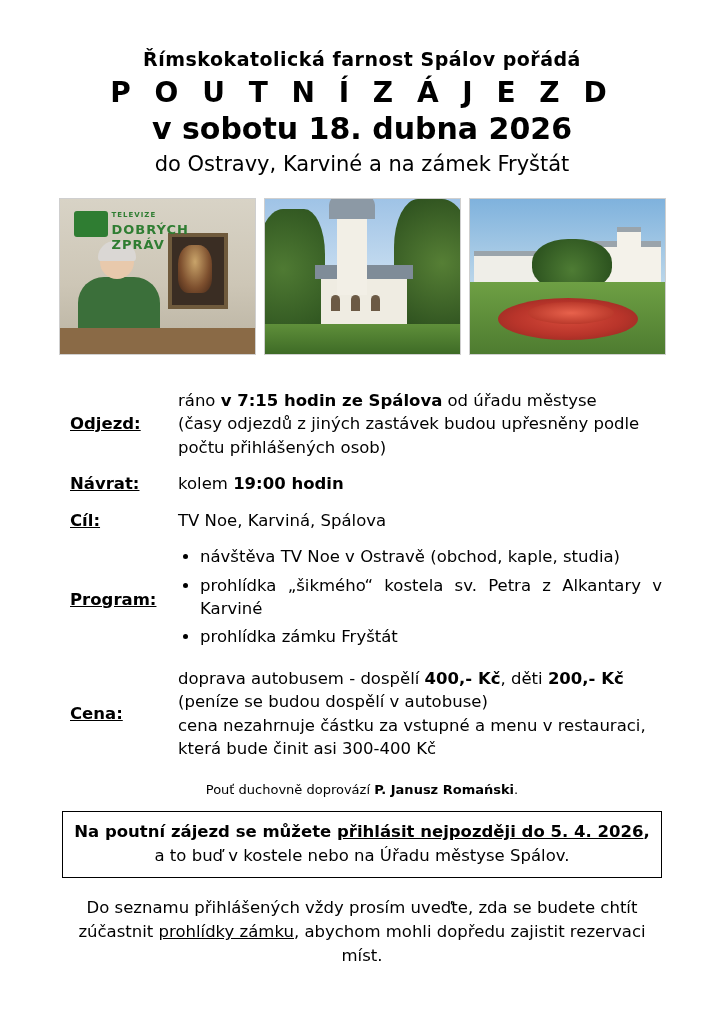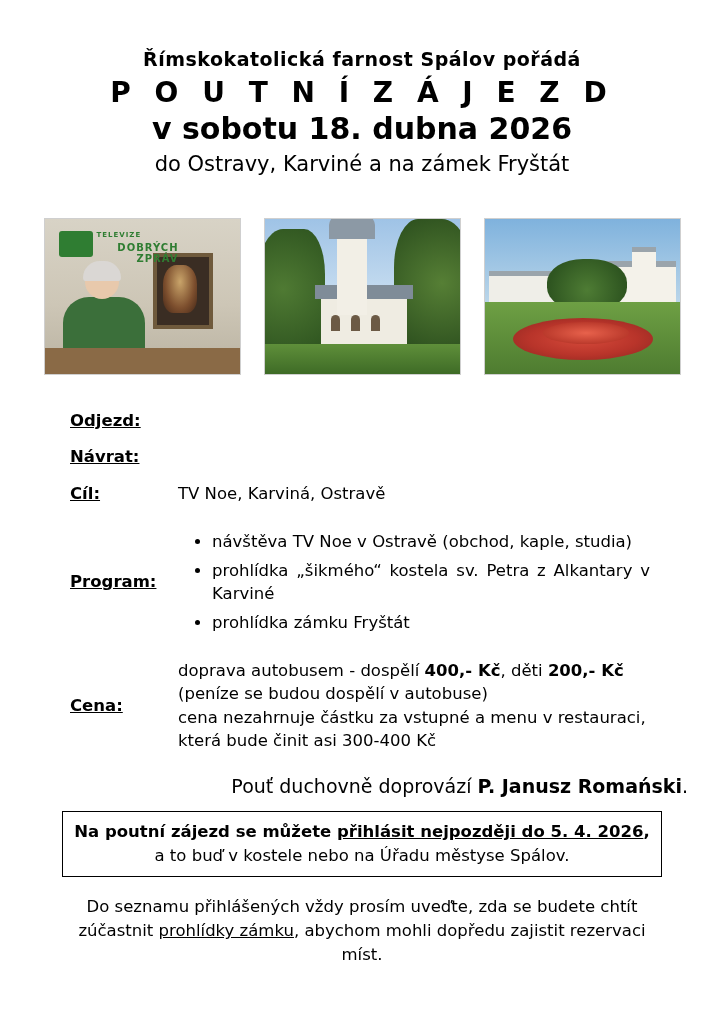--- a/index.html
+++ b/index.html
@@ -47,23 +47,22 @@
   .hdr-sub {
     text-align: center;
     font-size: 21px;
     margin: 2px 0 0 0;
   }
 
   
   .photos {
     display: flex;
     justify-content: center;
-    gap: 23px;
-    margin: 42px 0 0 0;
-    text-align: right;
+    gap: 8px;
+    margin: 22px 0 0 0;
   }
   .photo {
     width: 195px;
     height: 155px;
     position: relative;
     overflow: hidden;
     border: 1px solid #cfcfcf;
   }
 
   
@@ -101,21 +100,21 @@
     position:absolute; left: 14px; top: 10px; width: 120px; height: 30px;
   }
   .p1 .logo .mark {
     position:absolute; left:0; top:2px; width:34px; height:26px;
     background:#2f7d32; border-radius: 3px;
   }
   .p1 .logo .txt1 {
     position:absolute; left:38px; top:2px; font-size:7px; color:#2f7d32; font-weight:bold; letter-spacing:1px;
   }
   .p1 .logo .txt2 {
-    position:absolute; left:38px; top:13px; font-size:10px; color:#2f7d32; font-weight:bold; letter-spacing:1px;
+    position:absolute; left:38px; top:13px; font-size:13px; color:#2f7d32; font-weight:bold; letter-spacing:1px;
   }
 
   
   .p2 { background: #8fb4d8; }
   .p2 .sky { position:absolute; inset:0; background: linear-gradient(180deg,#9fc3e6 0%, #cfe2f2 60%, #dfeaf3 100%); }
   .p2 .trees-l { position:absolute; left:-10px; top:10px; width:70px; height:150px; background: radial-gradient(circle at 40% 40%, #4f7a33 0%, #2f5520 70%); border-radius: 40% 30% 20% 30%; }
   .p2 .trees-r { position:absolute; right:-14px; top:0px; width:80px; height:160px; background: radial-gradient(circle at 60% 40%, #567f35 0%, #2c4f1e 70%); border-radius: 30% 40% 30% 20%; }
   .p2 .tower { position:absolute; left:72px; top:18px; width:30px; height:78px; background:#f2efe6; }
   .p2 .tower .roof { position:absolute; left:-8px; top:-26px; width:46px; height:28px; background:#8c99a5; border-radius: 50% 50% 0 0; }
   .p2 .nave { position:absolute; left:56px; top:78px; width:86px; height:52px; background:#efece2; }
@@ -158,30 +157,30 @@
   .row .lbl {
     width: 108px;
     flex: 0 0 108px;
     font-weight: bold;
     text-decoration: underline;
     padding-top: 0px;
   }
   .row .val { flex: 1 1 auto; }
   .val .line { display: block; }
   .val ul {
-    margin: 12px;
+    margin: 0;
     padding-left: 22px;
     list-style: disc;
   }
   .val ul li { margin-bottom: 5px; }
   .just { text-align: justify; }
 
   .accomp {
-    text-align: right;
-    font-size: 19px;
+    text-align: center;
+    font-size: 13px;
     margin: 22px 0 14px 0;
   }
 
   .notice {
     border: 1.5px solid #000;
     margin: 6px 26px 12px 26px;
     padding: 8px 10px 9px 10px;
     text-align: center;
     font-size: 16.5px;
     line-height: 1.45;
@@ -253,29 +252,37 @@
       <div class="lawn"></div>
       <div class="bed"></div>
       <div class="bed2"></div>
     </div>
   </div>
 
   <div class="details">
 
     <div class="row">
       <div class="lbl">Odjezd:</div>
+      <div class="val">
+        <span class="line"><span>ráno </span><span class="b">v 7:15 hodin ze Spálova</span><span> od úřadu městyse</span></span>
+        <span class="line">(časy odjezdů z jiných zastávek budou upřesněny podle</span>
+        <span class="line">počtu přihlášených osob)</span>
+      </div>
     </div>
 
     <div class="row">
       <div class="lbl">Návrat:</div>
+      <div class="val">
+        <span>kolem </span><span class="b">19:00 hodin</span>
+      </div>
     </div>
 
     <div class="row">
       <div class="lbl">Cíl:</div>
-      <div class="val">TV Noe, Karviná, Ostravě</div>
+      <div class="val">TV Noe, Karviná, Spálova</div>
     </div>
 
     <div class="row">
       <div class="lbl">Program:</div>
       <div class="val">
         <ul>
           <li class="just">návštěva TV Noe v Ostravě (obchod, kaple, studia)</li>
           <li class="just">prohlídka „šikmého“ kostela sv. Petra z Alkantary v Karviné</li>
           <li>prohlídka zámku Fryštát</li>
         </ul>

